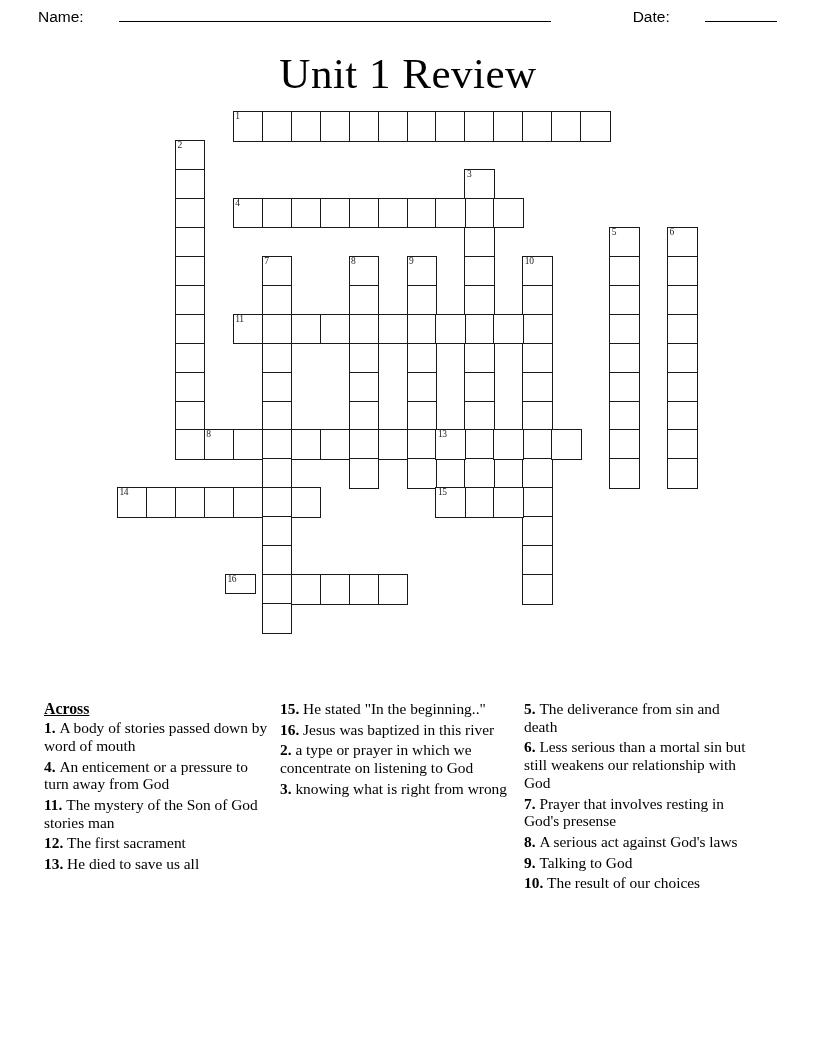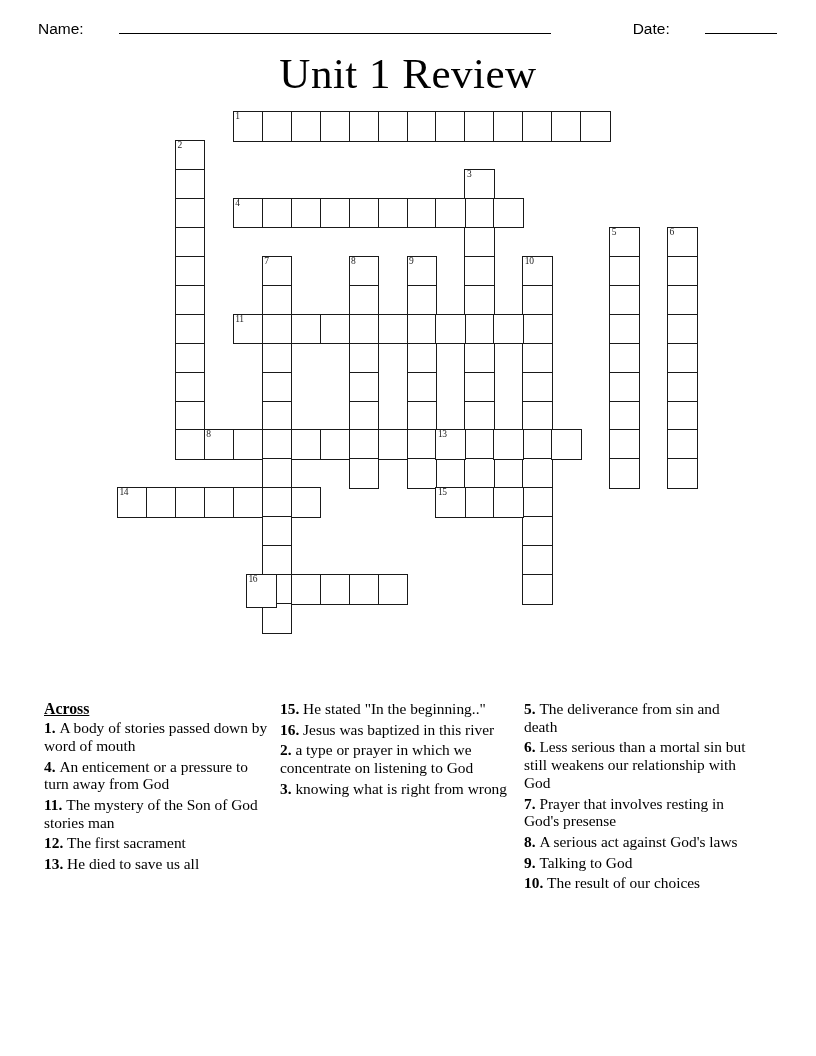--- a/index.html
+++ b/index.html
@@ -19,21 +19,21 @@
 
   
   .name-date-row {
     position: absolute;
     left: 0;
     top: 0;
     width: 816px;
     height: 26px;
     display: flex;
     align-items: baseline;
-    padding: 20px 38px 0 38px;
+    padding: 8px 38px 0 38px;
     box-sizing: border-box;
     font-family: "Liberation Sans", "DejaVu Sans", sans-serif;
     font-size: 15.5px;
     gap: 32px;
   }
   .field-label { white-space: nowrap; }
   .rule {
     display: inline-block;
     border-bottom: 1px solid #000;
     height: 13px;
@@ -273,21 +273,21 @@
     </div>
     <div class="cell" style="left: 145.95px; top: 487.35px; width: 30.55px; height: 30.55px;"></div>
     <div class="cell" style="left: 174.9px; top: 487.35px; width: 30.55px; height: 30.55px;"></div>
     <div class="cell" style="left: 203.85px; top: 487.35px; width: 30.55px; height: 30.55px;"></div>
     <div class="cell" style="left: 232.8px; top: 487.35px; width: 30.55px; height: 30.55px;"></div>
     <div class="cell" style="left: 290.7px; top: 487.35px; width: 30.55px; height: 30.55px;"></div>
     <div class="cell" style="left: 435.45px; top: 487.35px; width: 30.55px; height: 30.55px;">
       <span class="cnum">15</span>
     </div>
     <div class="cell" style="left: 493.35px; top: 487.35px; width: 30.55px; height: 30.55px;"></div>
-    <div class="cell" style="left: 246px; top: 574.2px; width: 30.55px; height: 34px;">
+    <div class="cell" style="left: 225px; top: 574.2px; width: 30.55px; height: 20px;">
       <span class="cnum">16</span>
     </div>
     <div class="cell" style="left: 290.7px; top: 574.2px; width: 30.55px; height: 30.55px;"></div>
     <div class="cell" style="left: 319.65px; top: 574.2px; width: 30.55px; height: 30.55px;"></div>
     <div class="cell" style="left: 348.6px; top: 574.2px; width: 30.55px; height: 30.55px;"></div>
     <div class="cell" style="left: 377.55px; top: 574.2px; width: 30.55px; height: 30.55px;"></div>
   </div>
 
 <div id="clues">
   <div class="clue-col col-1">

